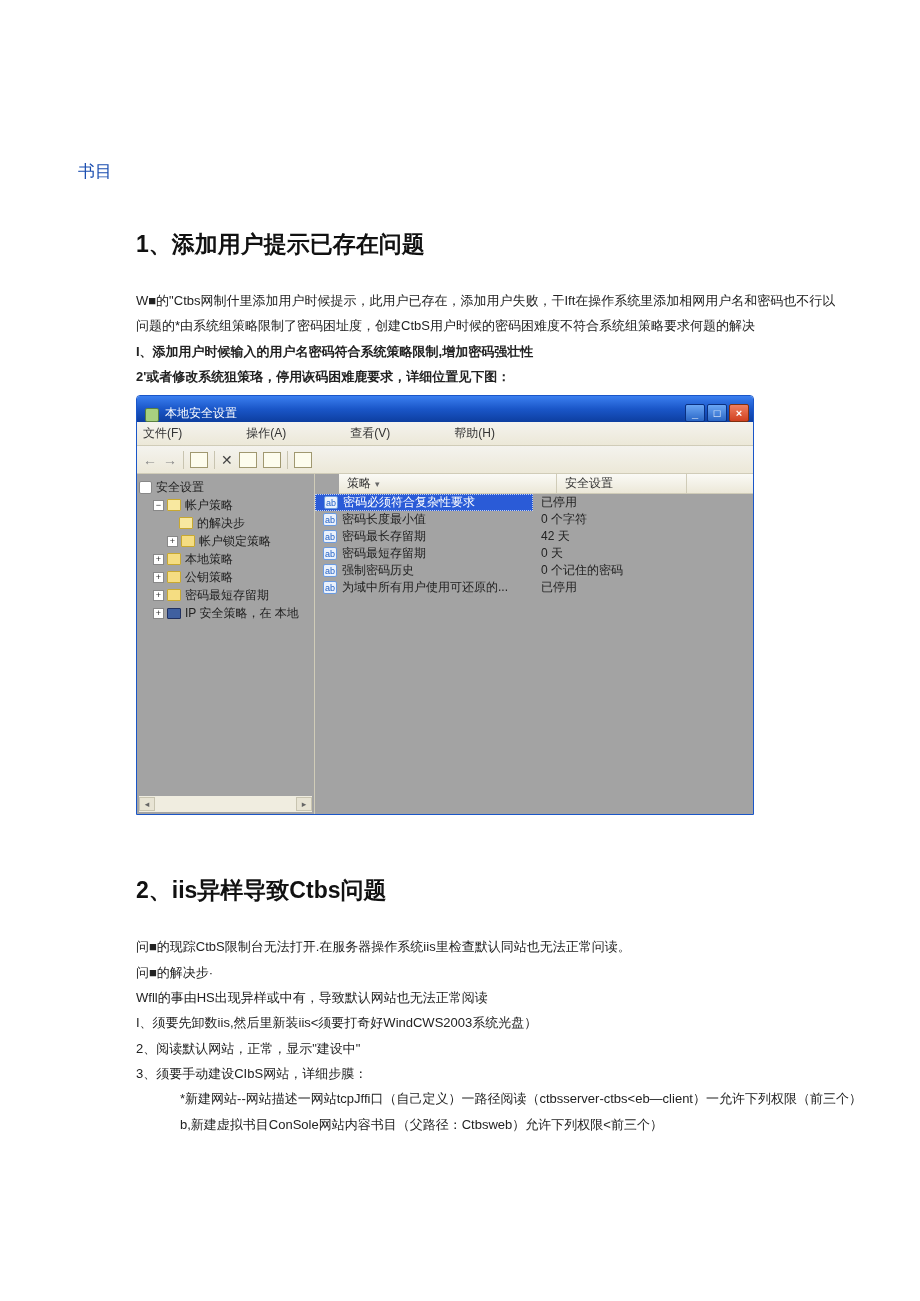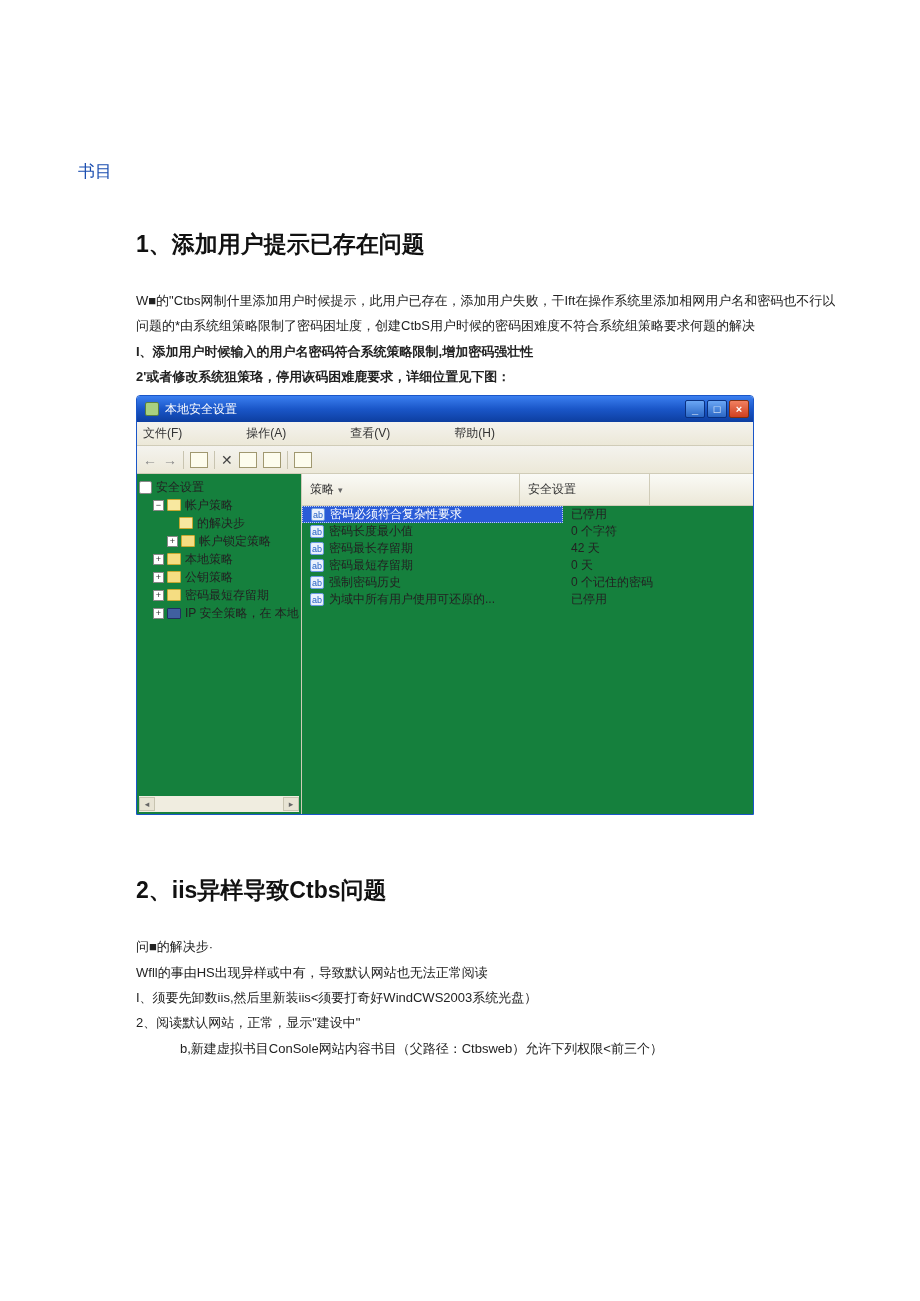--- a/index.html
+++ b/index.html
@@ -37,21 +37,21 @@
     width: 618px;
     border: 1px solid #1a56c8;
     border-radius: 4px 4px 0 0;
     background: #fff;
     overflow: hidden;
   }
   .titlebar {
     height: 26px;
     background: linear-gradient(to bottom, #3b7ff0 0%, #1a56c8 50%, #0d3ea0 100%);
     display: flex;
-    align-items: center;
+    align-items: flex-end;
     padding: 0 4px 0 8px;
     color: #fff;
     font-size: 12px;
   }
   .titlebar .ticon {
     width: 14px; height: 14px; margin-right: 6px;
     background: #a8d080; border: 1px solid #5a8040; border-radius: 2px;
   }
   .titlebar .spacer { flex: 1; }
   .tbtn {
@@ -89,21 +89,21 @@
   .toolbar .sep { width: 1px; height: 18px; background: #c8c4b0; }
   .ticon-sq {
     width: 18px; height: 16px;
     border: 1px solid #a09870;
     background: #fdfced;
     position: relative;
   }
   .splitpane {
     display: flex;
     height: 340px;
-    background: #15803d;
+    background: #a3a3a3;
   }
   .tree {
     width: 178px;
     border-right: 1px solid #d0ccb8;
     font-size: 12px;
     color: #222;
     padding: 4px 2px;
     overflow: hidden;
     position: relative;
   }
@@ -140,41 +140,41 @@
     display: flex; align-items: center;
   }
   .tree-scroll .arrow {
     width: 16px; height: 14px; background: #e8e4d4;
     border: 1px solid #c8c4b0; font-size: 9px;
     display: flex; align-items: center; justify-content: center; color: #666;
   }
   .tree-scroll .track { flex: 1; }
   .listpane { flex: 1; position: relative; }
   .list-header {
-    display: flex; height: 32px;
+    display: flex; height: 20px;
     background: linear-gradient(to bottom, #fafaf6, #ece8d8);
     border-bottom: 1px solid #d0ccb8;
-    font-size: 12px; color: #333;
+    font-size: 12px; color: #333; margin-left: 24px;
   }
   .lh-col {
     border-right: 1px solid #d0ccb8;
     padding-left: 8px; display: flex; align-items: center;
   }
   .lh-col.c1 { width: 218px; }
   .lh-col.c2 { width: 130px; }
   .list-body { font-size: 12px; color: #222; }
   .list-row {
     display: flex; height: 17px; align-items: center;
   }
   .list-row.sel .cell.c1 {
     background: #2a5bd7; color: #fff;
     border: 1px dotted #c0d0f0;
   }
   .cell { padding-left: 8px; display: flex; align-items: center; height: 17px; }
-  .cell.c1 { width: 261px; }
+  .cell.c1 { width: 218px; }
   .cell.c2 { width: 190px; }
   .picon {
     width: 14px; height: 13px; margin-right: 5px;
     display: inline-flex; align-items: center; justify-content: center;
     font-size: 9px; color: #2764c6; border: 1px solid #6a9ae0;
     background: #eaf1fc; border-radius: 2px;
   }
   .sort-arrow { font-size: 9px; color: #666; margin-left: 4px; }
   .indent-block { padding-left: 44px; }
   p.body b { font-weight: bold; }
@@ -319,21 +319,24 @@
               </div>
             <div class="cell c2">已停用</div>
           </div>
         </div>
       </div>
     </div>
   </div>
 
   <h1 class="section-title">2、iis异样导致Ctbs问题</h1>
 
+  <p class="body">问■的现踪CtbS限制台无法打开.在服务器操作系统iis里检查默认同站也无法正常问读。</p>
   <p class="body">问■的解决步·</p>
   <p class="body">Wfll的事由HS出现异样或中有，导致默认网站也无法正常阅读</p>
   <p class="body">I、须要先卸数iis,然后里新装iis&lt;须要打奇好WindCWS2003系统光盘）</p>
   <p class="body">2、阅读默认网站，正常，显示"建设中"</p>
+  <p class="body">3、须要手动建设CIbS网站，详细步膜：</p>
   <div class="indent-block">
+    <p class="body">*新建网站--网站描述一网站tcpJffi口（自己定义）一路径阅读（ctbsserver-ctbs&lt;eb—client）一允许下列权限（前三个）</p>
     <p class="body">b,新建虚拟书目ConSole网站内容书目（父路径：Ctbsweb）允许下列权限&lt;前三个）</p>
   </div>
 
 </div>
 
 </body></html>

